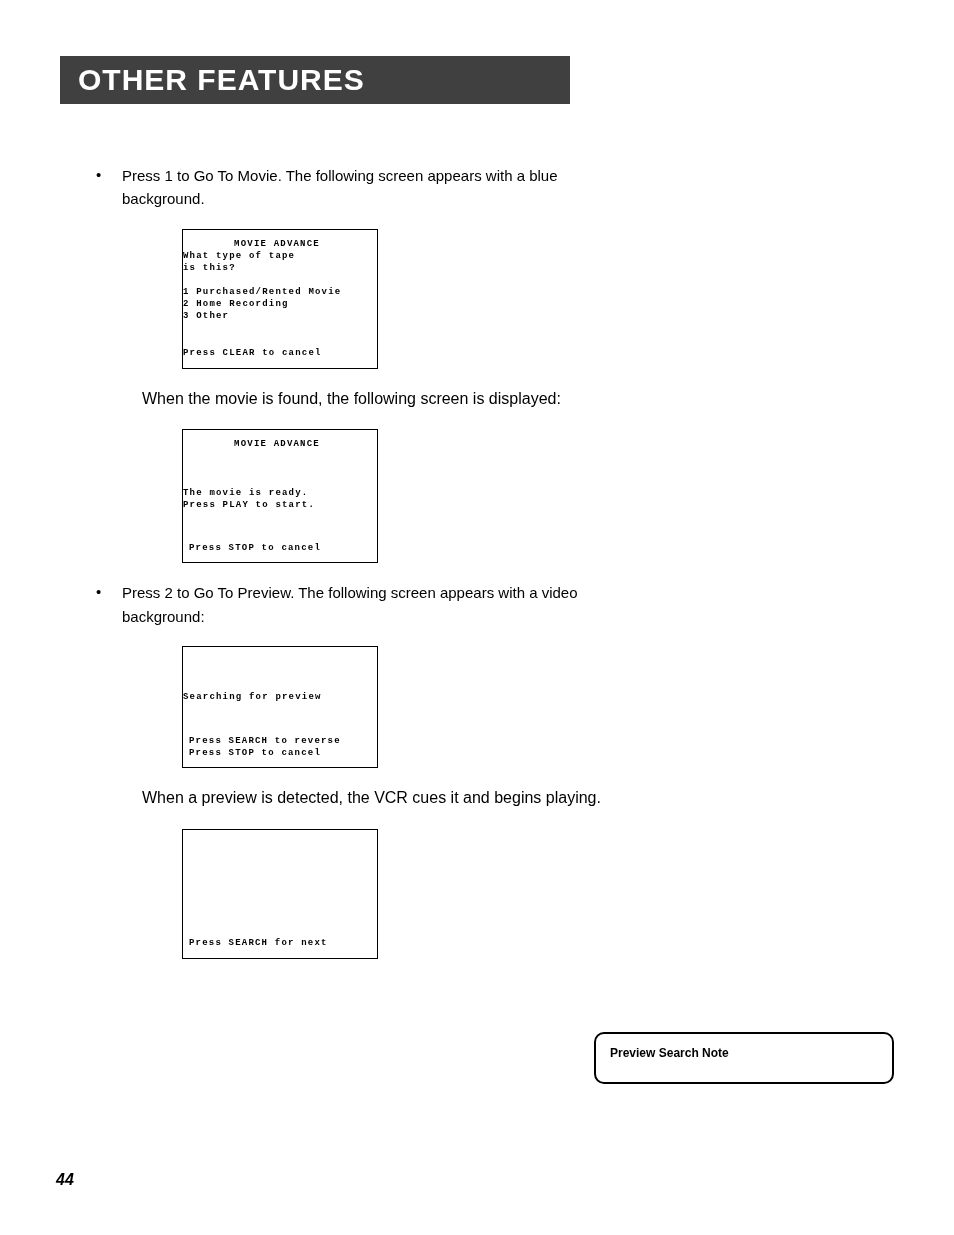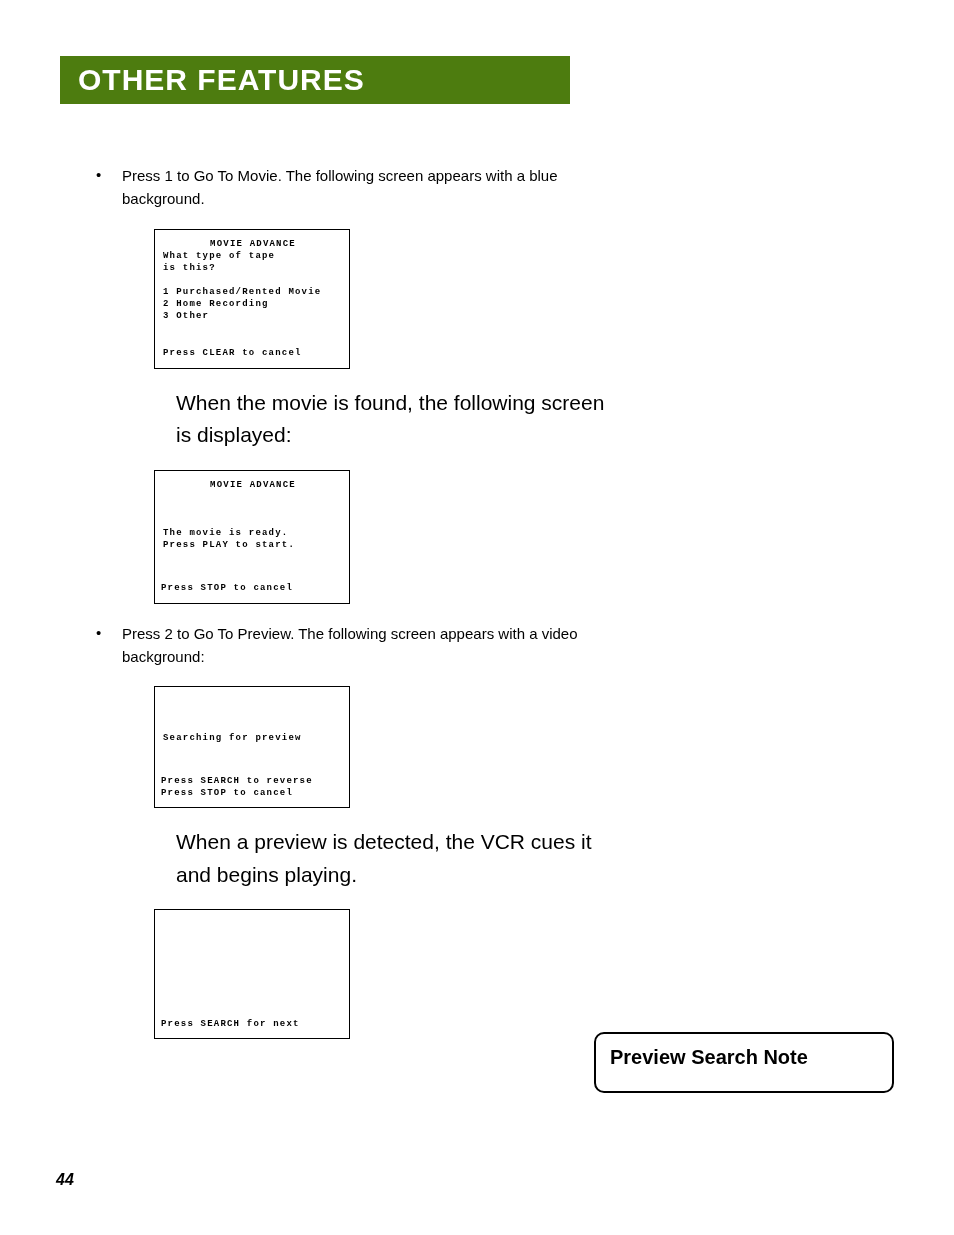--- a/index.html
+++ b/index.html
@@ -8,21 +8,21 @@
     height: 1235px;
     background: #fff;
     font-family: Arial, Helvetica, sans-serif;
     color: #000;
     position: relative;
   }
   .page {
     padding: 56px 60px 40px 60px;
   }
   .header-bar {
-    background: #4d7c0f;
+    background: #404040;
     color: #fff;
     height: 48px;
     display: flex;
     align-items: center;
     padding-left: 18px;
     margin-bottom: 60px;
     width: 510px;
   }
   .header-bar h1 {
     font-family: "Trebuchet MS", "Gill Sans", Arial, sans-serif;
@@ -44,63 +44,63 @@
     font-size: 15px;
     line-height: 1.45;
     padding-left: 6px;
   }
   .bullet-text {
     font-size: 15px;
     line-height: 1.55;
   }
   .screen-box {
     border: 1px solid #000;
-    margin-left: 64px;
+    margin-left: 92px;
     width: 196px;
     font-family: "Courier New", monospace;
     font-size: 9px;
     letter-spacing: 1.2px;
     font-weight: bold;
-    padding: 8px 6px 8px 8px;
+    padding: 8px 6px 8px 0;
     margin-top: 18px;
     margin-bottom: 18px;
     white-space: pre;
     line-height: 1.35;
   }
   .screen-box.tall { height: 140px; }
   .screen-box.med { height: 134px; position: relative; }
   .screen-box.preview { height: 122px; position: relative; }
   .screen-box.next { height: 130px; position: relative; }
   .screen-center { text-align: center; }
   .screen-bottom { position: absolute; bottom: 8px; left: 6px; right:6px; }
   .caption-italic {
     font-style: italic;
     font-size: 11px;
     margin-left: 32px;
     margin-bottom: 6px;
   }
   .body-para {
-    margin-left: 86px;
-    font-size: 21px;
+    margin-left: 52px;
+    font-size: 16px;
     line-height: 1.55;
     margin-bottom: 4px;
     margin-top: 4px;
   }
   .note-box {
     position: absolute;
     right: 60px;
     top: 1032px;
     width: 300px;
     border: 2.5px solid #000;
     border-radius: 10px;
     padding: 12px 14px;
   }
   .note-title {
     font-weight: bold;
-    font-size: 20px;
+    font-size: 12px;
     margin-bottom: 10px;
   }
   .note-body {
     font-weight: bold;
     font-size: 14.5px;
     line-height: 1.45;
   }
   .page-num {
     position: absolute;
     left: 56px;

